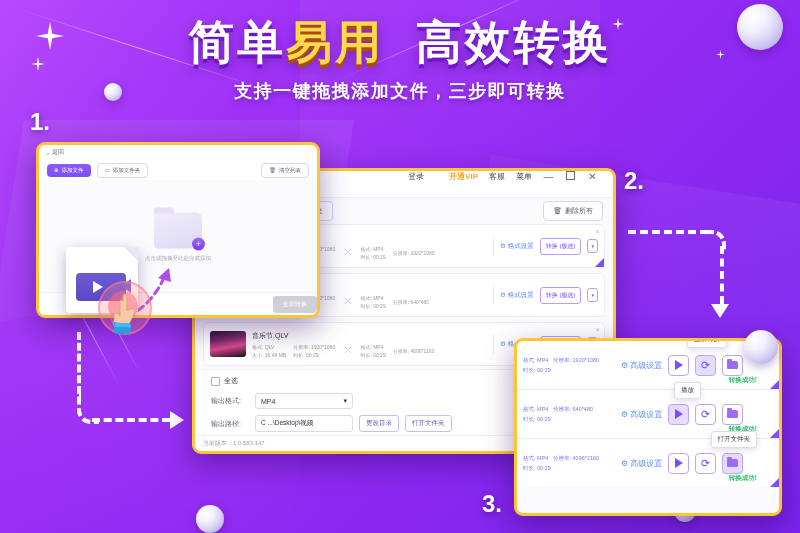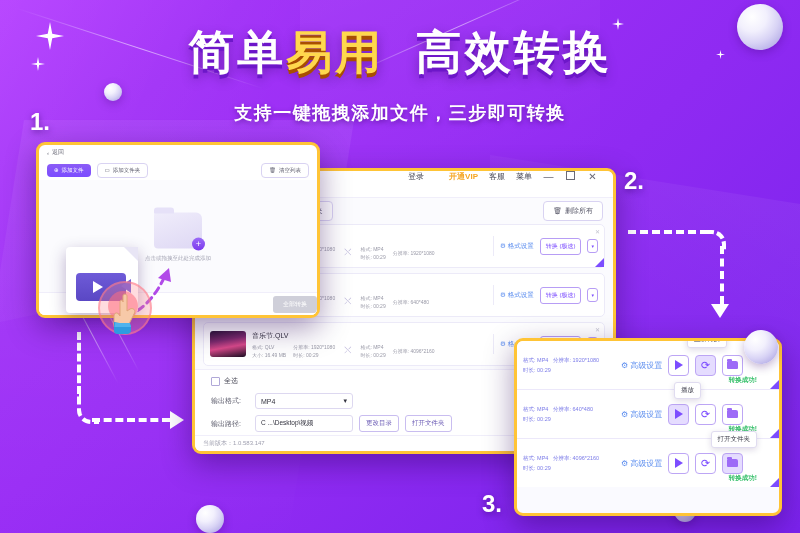--- a/index.html
+++ b/index.html
@@ -33,30 +33,30 @@
   .s3{top:330px;left:30px;width:120px;transform:rotate(62deg);}
   .s4{top:322px;left:58px;width:110px;transform:rotate(62deg);}
   
   .spark{position:absolute;background:#fff;
     clip-path:polygon(50% 0%,58% 42%,100% 50%,58% 58%,50% 100%,42% 58%,0% 50%,42% 42%);}
   
   .sphere{position:absolute;border-radius:50%;
     background:radial-gradient(circle at 33% 28%,#ffffff 0%,#f2f0fd 32%,#d8d3f5 58%,#bdb6ea 78%,#ada4e2 100%);
     box-shadow:0 3px 10px rgba(60,0,110,.30);}
   
-  .headline{position:absolute;top:28px;left:0;width:800px;text-align:center;z-index:6;}
+  .headline{position:absolute;top:18px;left:0;width:800px;text-align:center;z-index:6;}
   .headline .h1{
     font-size:46px;font-weight:bold;letter-spacing:3px;line-height:1.06;
     color:#ffffff;
     text-shadow:0 4px 0 #6d17c9, 0 5px 12px rgba(45,0,90,.45);
     white-space:nowrap;
   }
   .headline .h1 .accent{color:#ffd84d;text-shadow:0 4px 0 #a84f00,0 5px 12px rgba(45,0,90,.45);}
   .headline .sub{
-    margin-top:24px;font-size:18px;font-weight:bold;letter-spacing:1.5px;color:#ffffff;
+    margin-top:12px;font-size:18px;font-weight:bold;letter-spacing:1.5px;color:#ffffff;
     text-shadow:0 2px 5px rgba(60,0,110,.5);
   }
   
   .stepnum{position:absolute;color:#fff;font-size:24px;font-weight:bold;z-index:9;
     text-shadow:0 2px 6px rgba(50,0,100,.55);}
   
   .dash{position:absolute;z-index:4;}
   .dash-h{height:0;border-top:4px dashed #ffffff;}
   .dash-v{width:0;border-left:4px dashed #ffffff;}
   .arrowhead{position:absolute;width:0;height:0;z-index:4;}

